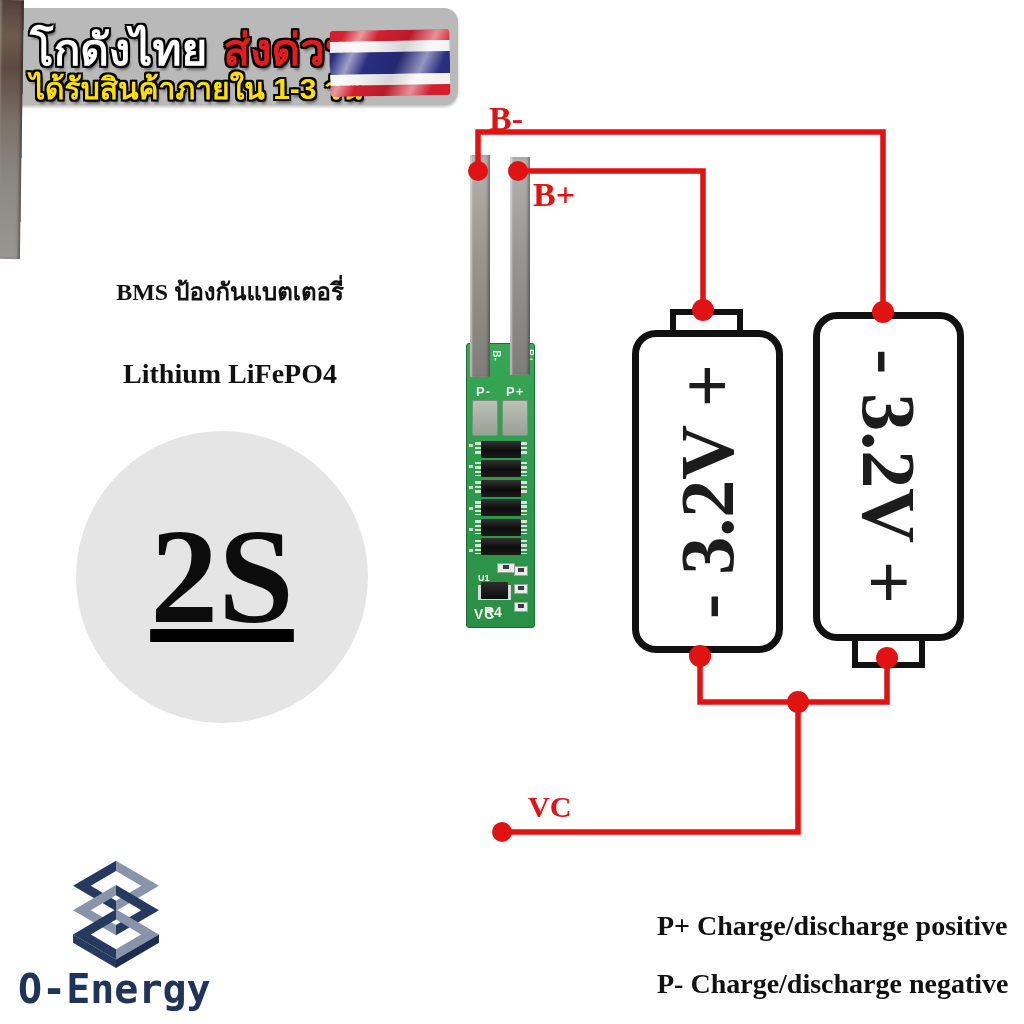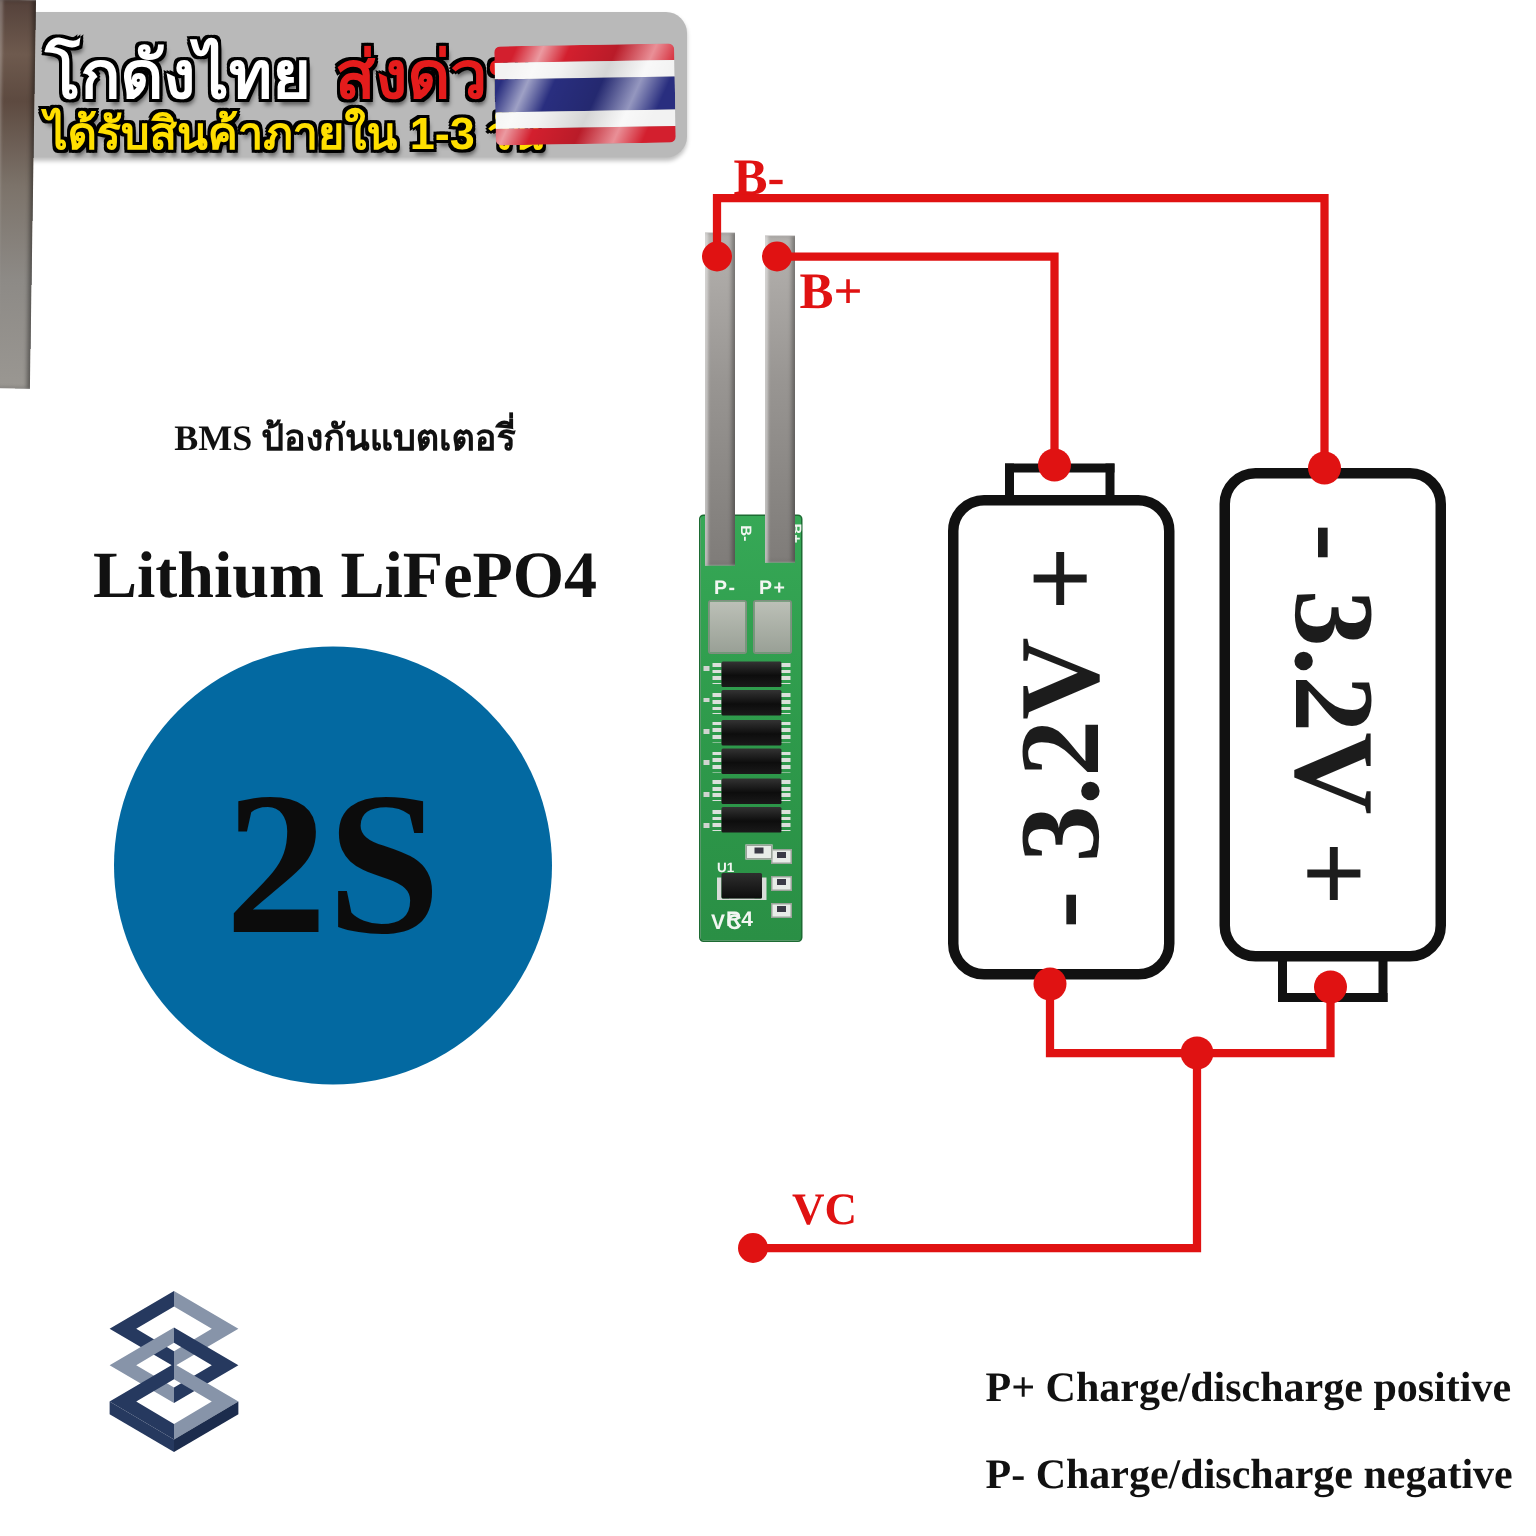--- a/index.html
+++ b/index.html
@@ -20,21 +20,21 @@
   .flag{position:absolute;right:8px;top:22px;width:120px;height:66px;border-radius:4px;
           overflow:hidden;transform:rotate(-1deg);}
   .flag .stripe{width:100%;}
   .flag-sheen{position:absolute;inset:0;background:
           linear-gradient(115deg,rgba(255,255,255,0) 10%,rgba(255,255,255,.55) 22%,rgba(255,255,255,0) 34%,
           rgba(0,0,0,.12) 55%,rgba(255,255,255,.5) 72%,rgba(255,255,255,0) 85%);}
 
   
   .title{position:absolute;left:40px;width:380px;text-align:center;font-weight:bold;color:#111;}
   .title-thai{top:272px;font-size:24px;}
-  .title-en{top:358px;font-size:44px;}
+  .title-en{top:358px;font-size:28px;}
 
   
   .badge{position:absolute;left:76px;top:431px;width:292px;height:292px;border-radius:50%;
          background:#c9c9c9;display:flex;flex-direction:column;align-items:center;justify-content:center;}
   .badge div{font-weight:bold;font-size:136px;line-height:.88;color:#0c0c0c;}
 
   
   .strip{position:absolute;background:linear-gradient(180deg,#b5b2af 0%,#989592 45%,#8a8784 75%,#7f7c79 100%);
          box-shadow:inset 2px 0 2px rgba(255,255,255,.5),inset -2px 0 3px rgba(0,0,0,.35);}
   .strip-left{left:470px;top:155px;width:20px;height:222px;}
@@ -114,21 +114,21 @@
       <div class="stripe" style="height:22px;background:#292e7f;"></div>
       <div class="stripe" style="height:11px;background:#f2f2f2;"></div>
       <div class="stripe" style="height:11px;background:#d31f2e;"></div>
       <div class="flag-sheen"></div>
     </div>
   </div>
 
   <div class="title title-thai">BMS ป้องกันแบตเตอรี่</div>
   <div class="title title-en">Lithium LiFePO4</div>
 
-  <div class="badge" style="background: #0369a1;">
+  <div class="badge" style="background: #e5e5e5; text-decoration: underline;">
     <div>2S</div>
   </div>
 
   <div class="board">
     <span class="silk silk-bminus">B-</span>
     <span class="silk silk-bplus">B+</span>
     <span class="silk silk-pminus">P-</span>
     <span class="silk silk-pplus">P+</span>
     <div class="pad pad-left"></div>
     <div class="pad pad-right"></div>
@@ -215,14 +215,15 @@
 
     <path d="M60,31 L14,58 L60,85 L60,74 L33,58 L60,42 Z" fill="#8794a9"></path>
     <path d="M60,31 L106,58 L60,85 L60,74 L87,58 L60,42 Z" fill="#26395f"></path>
 
     <path d="M60,57 L14,84 L60,111 L60,100 L33,84 L60,68 Z" fill="#26395f"></path>
     <path d="M60,57 L106,84 L60,111 L60,100 L87,84 L60,68 Z" fill="#8794a9"></path>
 
     <path d="M14,84 L60,111 L60,120 L14,93 Z" fill="#26395f"></path>
     <path d="M106,84 L60,111 L60,120 L106,93 Z" fill="#1c2c4d"></path>
   </svg>
+  <div class="logo-text">O-Energy</div>
 
 </div>
 
 </body></html>

